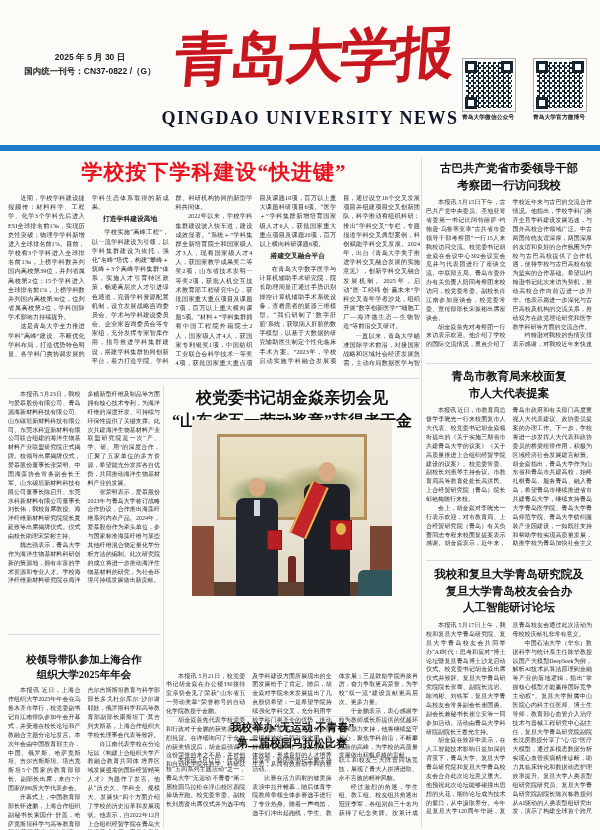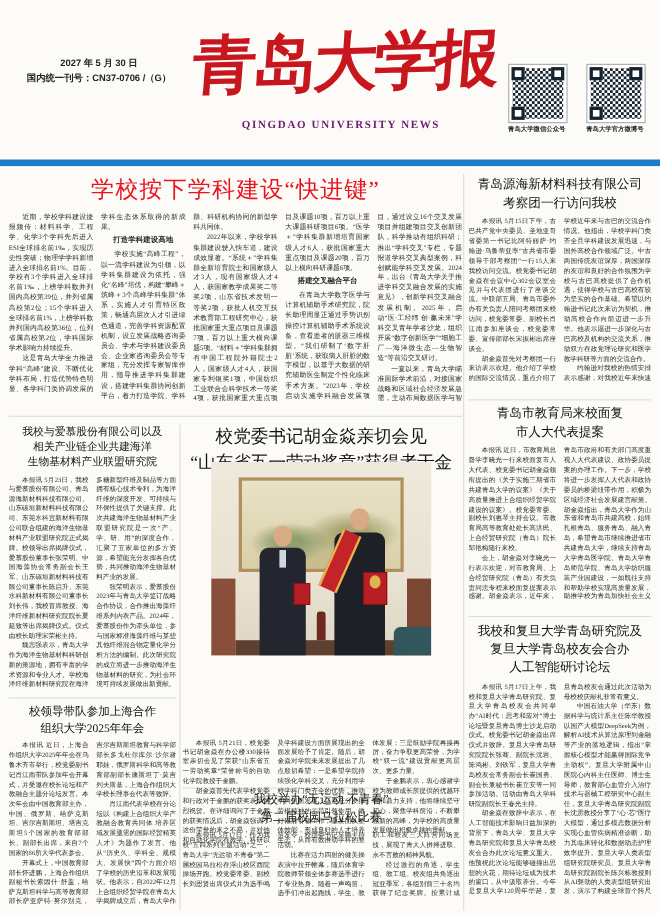--- a/index.html
+++ b/index.html
@@ -8,33 +8,33 @@
   
   .mast-info{position:absolute;left:6px;top:50px;width:168px;text-align:center;
              font-family:"Liberation Sans",sans-serif;font-weight:bold;
              font-size:8.5px;line-height:14px;color:#222;}
   .mast-title{position:absolute;left:168px;top:6px;width:290px;height:102px;
               text-align:center;font-weight:bold;color:#c8161e;
               font-size:58px;line-height:100px;letter-spacing:-3px;
               transform:skewX(-6deg) rotate(-1.5deg);font-family:"DejaVu Serif",serif;
               white-space:nowrap;}
   .mast-en{position:absolute;left:140px;top:108px;width:340px;text-align:center;
-           font-weight:bold;color:#701a75;font-size:10px;letter-spacing:1.5px;}
+           font-weight:bold;color:#0f172a;font-size:18px;letter-spacing:1.5px;}
   .qr{position:absolute;top:58px;width:52px;height:52px;background:#fff;border:1px solid #aaa;}
   .qr .dots{position:absolute;inset:3px;
         background-image:repeating-conic-gradient(#15242e 0% 25%, #ffffff 0% 50%);
         background-size:5px 5px;}
   .qr .f{position:absolute;width:12px;height:12px;border:3px solid #15242e;background:#fff;box-sizing:border-box;}
   .qr .f1{left:2px;top:2px;} .qr .f2{right:2px;top:2px;} .qr .f3{left:2px;bottom:2px;}
   .qr-label{position:absolute;top:113px;width:66px;text-align:center;
             font-family:"Liberation Sans",sans-serif;font-weight:bold;font-size:5.8px;color:#222;}
   .bluebar{position:absolute;left:0;top:145px;width:600px;height:6px;background:#1b7ccc;}
   
   .article{position:absolute;}
-  .hl{font-weight:normal;text-align:center;white-space:pre-line;color:#111;}
+  .hl{font-weight:bold;text-align:center;white-space:pre-line;color:#111;}
   .hl-red{color:#e8131d;}
   .body{column-gap:7px;column-fill:auto;overflow:hidden;font-size:6.2px;line-height:1.48;color:#2a2a2a;}
   .body p{margin:0;text-indent:2em;text-align:justify;}
   .body p.subhead{text-indent:0;text-align:center;font-weight:bold;margin:3px 0;font-size:6.8px;}
   .vr{position:absolute;width:1px;background:#ddd;}
   .hrule{position:absolute;height:1px;background:#ddd;}
   
   .photo{position:absolute;left:26px;top:34px;width:200px;height:176px;overflow:hidden;
          background:linear-gradient(#efe9db 0%,#e9e2d2 60%,#ded5c2 100%);}
   .painting{position:absolute;left:25px;top:14px;width:150px;height:86px;
@@ -58,22 +58,22 @@
   .cert .emblem{position:absolute;left:50%;top:30%;transform:translate(-50%,-50%);
         width:10px;height:12px;border-radius:50%;background:#e0b34f;}
   .bottle{position:absolute;width:8px;height:26px;background:#6e2a22;border-radius:3px 3px 0 0;}
 </style>
 </head>
 <body>
 
 <div class="page">
 
   <div class="mast-info">
-    <div>2027 年 5 月 30 日</div>
-    <div>国内统一刊号：CN37-0706 /（G）</div>
+    <div>2025 年 5 月 30 日</div>
+    <div>国内统一刊号：CN37-0822 /（G）</div>
   </div>
 
   <div class="mast-title">青岛大学报</div>
   <div class="mast-en">QINGDAO UNIVERSITY NEWS</div>
 
   <div class="qr" style="left:462px;">
     <div class="dots"></div>
     <div class="f f1"></div>
     <div class="f f2"></div>
     <div class="f f3"></div>
@@ -105,21 +105,21 @@
         <p class="subhead">打造学科建设高地</p>
         <p>学校实施“高峰工程”，以一流学科建设为引领，以学科集群建设为依托，强化“名峰”培优，构建“攀峰＋筑峰＋3个高峰学科集群”体系，实施人才引育特区政策，畅通高层次人才引进绿色通道，完善学科资源配置机制，设立发展战略咨询委员会、学术与学科建设委员会、企业家咨询委员会等专家组，充分发挥专家智库作用，指导推进学科集群建设，搭建学科集群协同创新平台，着力打造学院、学科群、科研机构协同的新型学科共同体。</p>
         <p>2022年以来，学校学科集群建设驶入快车道，建设成效显著。“系统＋”学科集群全新培育院士和国家级人才3人，现有国家级人才4人，获国家教学成果奖二等奖2项，山东省技术发明一等奖2项，获批人机交互技术教育部工程研究中心，获批国家重大重点项目及课题7项，百万以上重大横向课题5项。“材料＋”学科集群拥有中国工程院外籍院士2人，国家级人才4人，获国家专利银奖1项，中国纺织工业联合会科学技术一等奖4项，获批国家重大重点项目及课题10项，百万以上重大课题科研项目6项。“医学＋”学科集群新增培育国家级人才6人，获批国家重大重点项目及课题20项，百万以上横向科研课题6项。</p>
         <p class="subhead">搭建交叉融合平台</p>
         <p>在青岛大学数字医学与计算机辅助手术研究院，院长助理周显正通过手势识别操控计算机辅助手术系统设备，查看患者的脏器三维模型。“我们研制了‘数字肝脏’系统，获取病人肝脏的数字模型，以基于大数据的研究辅助医生制定个性化临床手术方案。”2023年，学校启动实施学科融合发展项目，通过设立16个交叉发展项目并组建项目交叉创新团队，科学推动有组织科研；推出“学科交叉”专栏，专题报道学科交叉典型案例，科创赋能学科交叉发展。2024年，出台《青岛大学关于推进学科交叉融合发展的实施意见》，创新学科交叉融合发展机制。2025年，启动“医·工经纬 创·赢未来”学科交叉青年学者沙龙，组织开展“数字创新医学”“细胞工厂—海洋微生态—生物智造”等前沿交叉研讨。</p>
         <p>一直以来，青岛大学瞄准国际学术前沿，对接国家战略和区域社会经济发展急需，主动布局数据医学与智能系统、人工智能与机器人、生态纺织技术、功能纤维与纺织品、肿瘤精准医疗等具有战略意义的学科交叉方向，明确学科交叉发展目标和重点建设领域，按照“统一规划、共性共享、交叉融合、协同创新”的基本原则，积极推动学科深度交叉融合。</p>
       </div>
   </div>
 
   <div class="article" style="left:426px;top:160px;width:166px;">
-    <div class="hl" style="font-size:11.5px;line-height:1.45;">青岛源海新材料科技有限公司
+    <div class="hl" style="font-size:11.5px;line-height:1.45;">古巴共产党省市委领导干部
 考察团一行访问我校</div>
     <div class="body" style="margin-top:5px;column-count:2;height:158px;font-size:6px;">
         <p>本报讯 5月15日下午，古巴共产党中央委员、圣地亚哥省委第一书记比阿特丽萨·约翰逊·乌鲁蒂亚率“古共省市委领导干部考察团”一行15人来我校访问交流。校党委书记胡金焱在会议中心302会议室会见并与代表团进行了座谈交流。中联部五局、青岛市委外办有关负责人陪同考察团来校访问，校党委常委、副校长肖江南参加座谈会，校党委常委、宣传部部长宋振彬出席座谈会。</p>
         <p>胡金焱首先对考察团一行来访表示欢迎。他介绍了学校的国际交流情况，重点介绍了学校近年来与古巴的交流合作情况。他指出，学校学科门类齐全且学科建设发展迅速，与国外高校合作领域广泛。中古两国传统友谊深厚，两国深厚的友谊和良好的合作氛围为学校与古巴高校提供了合作机遇，使得学校与古巴高校有较为坚实的合作基础。希望以约翰逊书记此次来访为契机，推动高校合作向前迈进一步升华。他表示愿进一步深化与古巴高校及机构的交流关系，推动双方在政党理论研究和医学教学科研等方面的交流合作。</p>
         <p>约翰逊对我校的热情安排表示感谢，对我校近年来快速发展以及与古巴高校合作印象深刻。她说，青岛大学历史悠久，以鲜明办学特色及科教文卫领域成果助力了地方经济社会发展，希望今后在推动古巴高校与青岛大学西班牙语和学术科研交流合作的同时，在党建等方面也展开深度合作，实现共同发展。</p>
       </div>
   </div>
 
   <div class="article" style="left:426px;top:368px;width:166px;">
     <div class="hl" style="font-size:11.5px;line-height:1.45;">青岛市教育局来校面复
@@ -135,32 +135,29 @@
 复旦大学青岛校友会合办
 人工智能研讨论坛</div>
     <div class="body" style="margin-top:5px;column-count:2;height:200px;font-size:6px;">
         <p>本报讯 5月17日上午，我校和复旦大学青岛研究院、复旦大学青岛校友会共同举办“AI时代：思考和应对”博士论坛暨复旦青岛博士沙龙启动仪式。校党委书记胡金焱出席仪式并致辞。复旦大学青岛研究院院长张骞、副院长沈岩、陈鸿彬、刘铁军，复旦大学青岛校友会常务副会长崔国勇、副会长兼秘书长崔立安等一同参加活动。活动由青岛大学科研院副院长王春光主持。</p>
         <p>胡金焱在致辞中表示，在人工智能技术影响日益加深的背景下，青岛大学、复旦大学青岛研究院和复旦大学青岛校友会合办此次论坛意义重大。他预祝此次论坛能够碰撞出思想的火花，期待论坛成为技术的窗口，从中汲取养分。今年是复旦大学120周年华诞，复旦青岛校友会通过此次活动为母校校庆献礼非常有意义。</p>
         <p>中国石油大学（华东）数据科学与统计系主任陈华教授以国产大模型DeepSeek为例，解析AI技术从算法原理到金融等产业的落地逻辑，指出“掌握核心模型才能赢得国际竞争主动权”。复旦大学附属中山医院心内科主任医师、博士生导师，教育部心血管介入治疗技术与器械工程研究中心副主任，复旦大学青岛研究院副院长沈雳教授分享了“心·芯”医疗大模型，通过多模态数据分析实现心血管疾病精准诊断，助力其临床转化和数据动态护理效率提升。复旦大学人类表型组研究院研究员、复旦大学青岛研究院副院长陈兴栋教授则从AI驱动的人类表型组研究出发，演示了构建全球首个跨尺度生物数据库，为疾病预警、抗衰老等研究提供了新范式。复旦大学剑桥哲学博士后、青岛大学于涛教授从哲学视角指出“AI无法突破原始创造性概念，人类创新具有不可替代的价值”。</p>
       </div>
   </div>
 
   <div class="article" style="left:8px;top:386px;width:152px;">
-    <div class="hl" style="font-size:9.8px;line-height:1.45;">我校与爱慕股份有限公司以及
-相关产业链企业共建海洋
-生物基材料产业联盟研究院</div>
     <div class="body" style="margin-top:4px;column-count:2;height:196px;font-size:6px;">
         <p>本报讯 5月23日，我校与爱慕股份有限公司、青岛源海新材料科技有限公司、山东碳垣新材料科技有限公司、东莞水科宜新材料有限公司联合组建的海洋生物基材料产业联盟研究院正式揭牌。校领导出席揭牌仪式，爱慕股份董事长张荣明、中国海藻协会常务副会长王军、山东碳垣新材料科技有限公司董事长陈启升、东莞水科新材料有限公司董事长刘长伟，我校首席教授、海洋纤维新材料研究院院长夏延致等出席揭牌仪式。仪式由校长助理宋荣彬主持。</p>
         <p>魏志强表示，青岛大学作为海洋生物基材料科研创新的策源地，拥有丰富的学术资源和专业人才。学校海洋纤维新材料研究院在海洋多糖新型纤维及制品等方面拥有核心技术专利，为海洋纤维的深度开发、可持续与环保性提供了关键支撑。此次共建海洋生物基材料产业联盟研究院是一次“产、学、研、用”的深度合作，汇聚了五家单位的多方资源，希望能充分发挥各自优势，共同推动海洋生物基材料产业的发展。</p>
         <p>张荣明表示，爱慕股份2023年与青岛大学签订战略合作协议，合作推出海藻纤维系列内衣产品。2024年，爱慕股份作为牵头单位，参与国家标准海藻纤维与某些其他纤维混合物定量化学分析方法的编制。此次研究院的成立将进一步推动海洋生物基材料的研究，为社会环境可持续发展做出新贡献。</p>
       </div>
   </div>
 
   <div class="article" style="left:8px;top:640px;width:152px;">
-    <div class="hl" style="font-size:10.5px;line-height:1.45;">校领导带队参加上海合作
+    <div class="hl" style="font-size:10.5px;line-height:1.45;margin-top:12px;">校领导带队参加上海合作
 组织大学2025年年会</div>
     <div class="body" style="margin-top:4px;column-count:2;height:152px;font-size:6px;">
         <p>本报讯 近日，上海合作组织大学2025年年会在乌鲁木齐市举行，校党委副书记肖江南带队参加年会开幕式，并受邀在校长论坛和产教融合主题分论坛发言。本次年会由中国教育部主办，中国、俄罗斯、哈萨克斯坦、吉尔吉斯斯坦、塔吉克斯坦5个国家的教育部部长、副部长出席，来自7个国家的86所大学代表参会。</p>
         <p>开幕式上，中国教育部部长怀进鹏，上海合作组织副秘书长索因什·舒盖，哈萨克斯坦科学与高等教育部部长萨亚萨特·努尔别克，吉尔吉斯斯坦教育与科学部部长多戈杜尔库尔·沙尔谢耶娃，俄罗斯科学和高等教育部副部长康斯坦丁·莫吉列夫斯基，上海合作组织大学校长理事会代表等致辞。</p>
         <p>肖江南代表学校在分论坛以《构建上合组织大学产教融合教育共同体 培养区域发展亟需的国际经贸精英人才》为题作了发言。他从“历史久、学科全、规模大、发展快”四个方面介绍了学校的历史沿革和发展现状。他表示，自2022年12月上合组织经贸学院在青岛大学揭牌成立后，青岛大学作为实施主体，围绕“人才培养、智库建设、科教合作”等领域开展工作，为上合组织国家和“一带一路”沿线国家经济社会发展提供了重要支撑。下一步，青岛大学将依托上合组织经贸学院全学段培养更多国际经贸人才，完善上合组织国家优秀人才培养体系，助力打造“一带一路”国际合作新平台，强化涉外法治人才培养基地建设，培养具有全球视野的涉外法治人才。</p>
       </div>
   </div>
 
   <div class="article" style="left:166px;top:386px;width:252px;">
     <div class="hl" style="font-size:16px;line-height:1.45;">校党委书记胡金焱亲切会见

